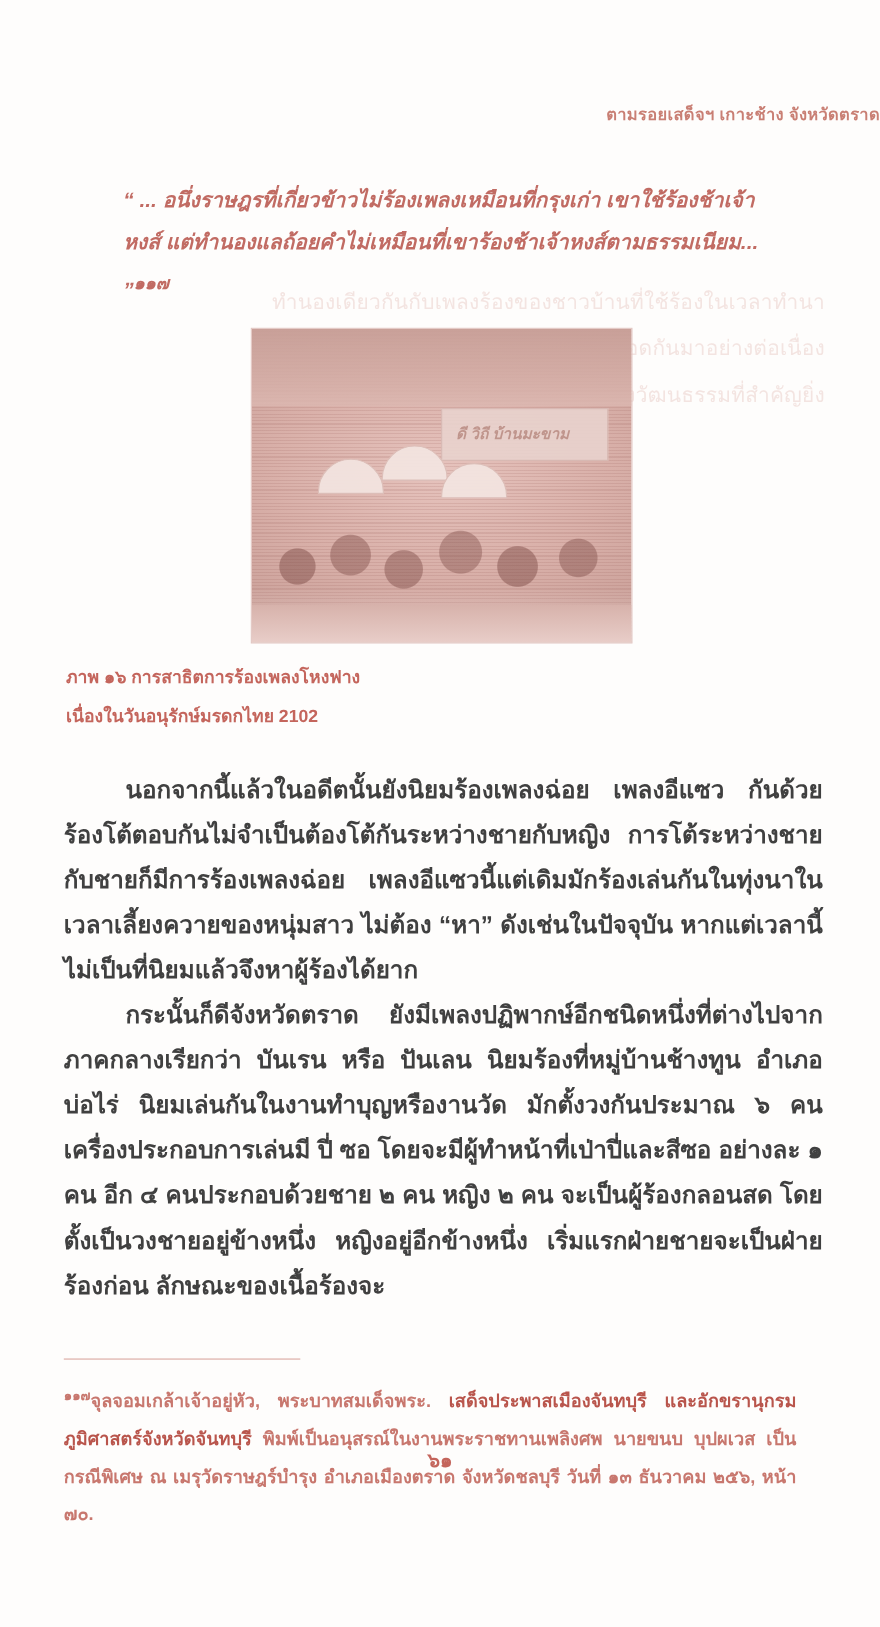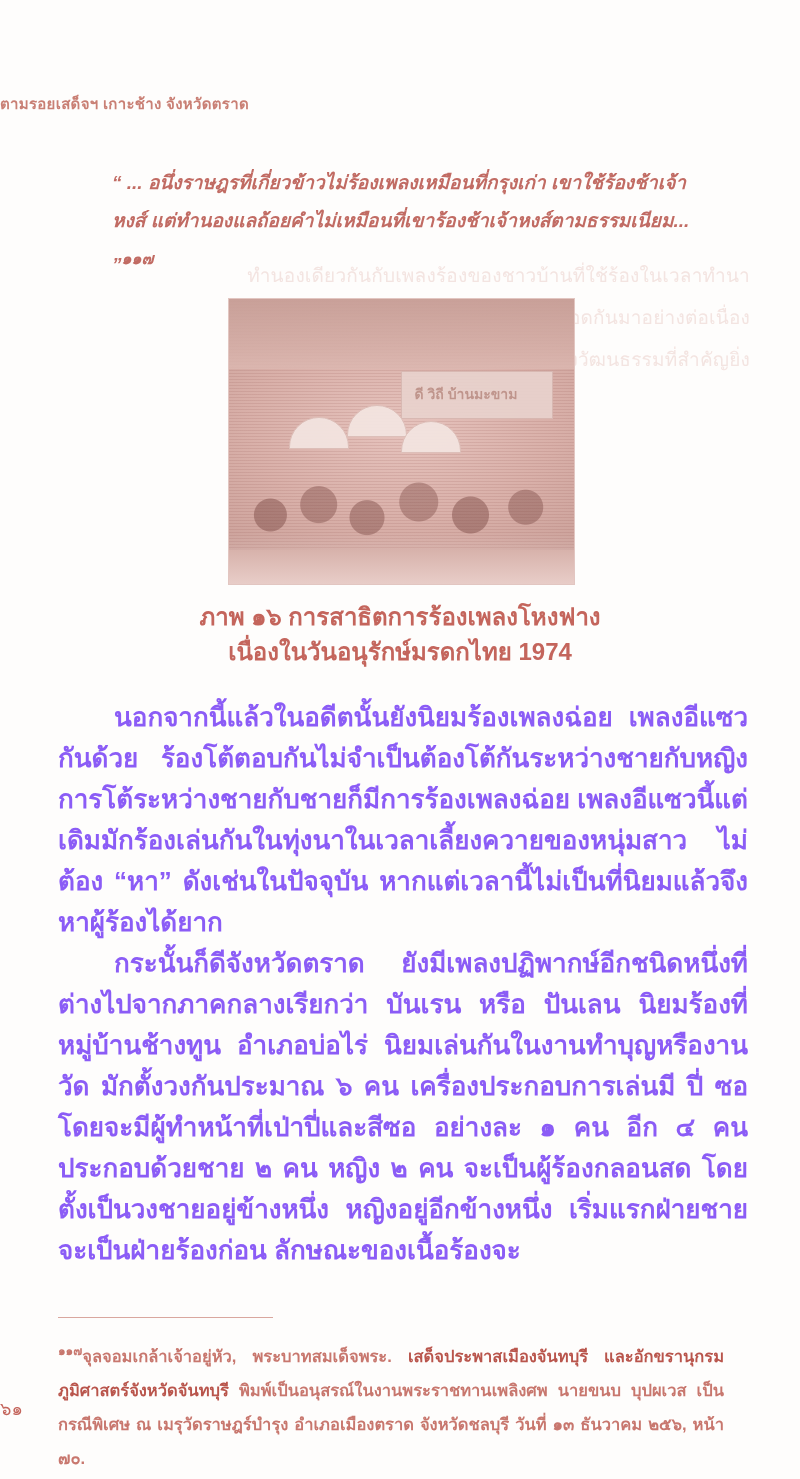--- a/index.html
+++ b/index.html
@@ -36,21 +36,21 @@
     pointer-events: none;
     user-select: none;
     z-index: 0;
     text-align: right;
   }
   .content {
     position: relative;
     z-index: 2;
   }
   .running-head {
-    text-align: left;
+    text-align: right;
     color: #c97f74;
     font-size: 15px;
     font-weight: bold;
     padding-top: 92px;
     letter-spacing: .3px;
   }
   .quote {
     margin: 48px 100px 0 112px;
     color: #c16b63;
     font-size: 19px;
@@ -88,20 +88,21 @@
     width: 150px; height: 46px;
     background: #e9d3ce;
     border: 1px solid #d8b9b3;
     opacity: .9;
   }
   .figure .photo .banner-text {
     position: absolute;
     left: 186px; top: 84px;
     color: #b98b82;
     font-size: 14px;
+    font-style: italic;
     font-weight: bold;
     opacity: .85;
   }
   .figure .photo .crowd {
     position: absolute;
     left: 0; right: 0; bottom: 30px;
     height: 130px;
     background:
       radial-gradient(circle at 12% 70%, rgba(120,70,65,.45) 0 16px, rgba(0,0,0,0) 17px),
       radial-gradient(circle at 26% 62%, rgba(120,70,65,.40) 0 18px, rgba(0,0,0,0) 19px),
@@ -118,31 +119,30 @@
     border: 1px solid #ddc0ba;
     opacity: .95;
   }
   .figure .photo .ground {
     position: absolute;
     left: 0; right: 0; bottom: 0;
     height: 34px;
     background: linear-gradient(to bottom, #d7b2ab, #e8cdc8);
   }
   .fig-caption {
-    text-align: center;
     color: #c4655c;
-    font-size: 24px;
+    font-size: 16px;
     font-weight: bold;
     line-height: 35px;
     margin: 16px 60px 0 60px;
   }
   .body-text {
     margin: 28px 52px 0 58px;
-    color: #8b5cf6;
-    font-size: 26px;
+    color: #404040;
+    font-size: 22px;
     line-height: 41px;
     text-align: justify;
     text-justify: inter-word;
     font-weight: bold;
   }
   .body-text p {
     margin: 0;
     text-indent: 56px;
   }
   .rule {
@@ -164,23 +164,24 @@
     vertical-align: super;
   }
   .footnote .em {
     font-weight: bold;
     color: #b9554c;
   }
   .folio {
     position: absolute;
     left: 0; right: 0;
     bottom: 52px;
+    text-align: center;
     color: #c4655c;
     font-size: 18px;
-    font-weight: normal;
+    font-weight: bold;
   }
 </style>
 </head>
 <body>
 
 <div class="page">
 
   <div class="ghost-layer">
     <div>ทำนองเดียวกันกับเพลงร้องของชาวบ้านที่ใช้ร้องในเวลาทำนา</div>
     <div>และเพลงพื้นบ้านอื่น ๆ ที่ยังคงมีการสืบทอดกันมาอย่างต่อเนื่อง</div>
@@ -203,21 +204,21 @@
         <div class="umbrella" style="left:60px; top:118px;"></div>
         <div class="umbrella" style="left:118px; top:106px;"></div>
         <div class="umbrella" style="left:172px; top:122px;"></div>
         <div class="crowd"></div>
         <div class="ground"></div>
       </div>
     </div>
 
     <div class="fig-caption">
       <div>ภาพ  ๑๖  การสาธิตการร้องเพลงโหงฟาง</div>
-      <div>เนื่องในวันอนุรักษ์มรดกไทย 1974</div>
+      <div>เนื่องในวันอนุรักษ์มรดกไทย 2102</div>
     </div>
 
     <div class="body-text">
       <p>นอกจากนี้แล้วในอดีตนั้นยังนิยมร้องเพลงฉ่อย เพลงอีแซว กันด้วย ร้องโต้ตอบกันไม่จำเป็นต้องโต้กันระหว่างชายกับหญิง การโต้ระหว่างชายกับชายก็มีการร้องเพลงฉ่อย เพลงอีแซวนี้แต่เดิมมักร้องเล่นกันในทุ่งนาในเวลาเลี้ยงควายของหนุ่มสาว ไม่ต้อง “หา” ดังเช่นในปัจจุบัน หากแต่เวลานี้ไม่เป็นที่นิยมแล้วจึงหาผู้ร้องได้ยาก</p>
       <p>กระนั้นก็ดีจังหวัดตราด ยังมีเพลงปฏิพากษ์อีกชนิดหนึ่งที่ต่างไปจากภาคกลางเรียกว่า บันเรน หรือ ปันเลน นิยมร้องที่หมู่บ้านช้างทูน อำเภอบ่อไร่ นิยมเล่นกันในงานทำบุญหรืองานวัด มักตั้งวงกันประมาณ ๖ คน เครื่องประกอบการเล่นมี ปี่ ซอ โดยจะมีผู้ทำหน้าที่เป่าปี่และสีซอ อย่างละ ๑ คน อีก ๔ คนประกอบด้วยชาย ๒ คน หญิง ๒ คน จะเป็นผู้ร้องกลอนสด โดยตั้งเป็นวงชายอยู่ข้างหนึ่ง หญิงอยู่อีกข้างหนึ่ง เริ่มแรกฝ่ายชายจะเป็นฝ่ายร้องก่อน ลักษณะของเนื้อร้องจะ</p>
     </div>
 
     <div class="rule"></div>
 
     <div class="footnote">

